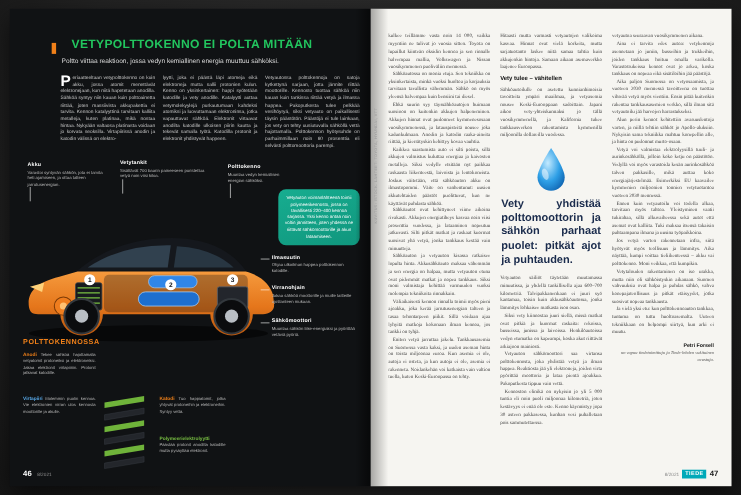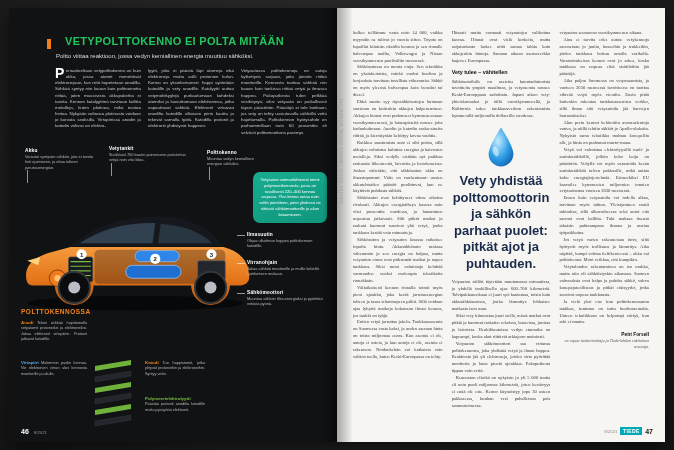--- a/index.html
+++ b/index.html
@@ -66,22 +66,22 @@
     transform:rotate(180deg); font-size:3.4px; letter-spacing:.4px; color:#9a9a9a; z-index:10; }
   .cols { position:absolute; left:16px; top:22px; width:296px; height:392px;
     display:flex; gap:9px; overflow:hidden; }
   .col { flex:1; font-family:"Liberation Serif", serif; font-size:4.6px; line-height:1.5;
     color:#3b3b3b; text-align:justify; }
   .bp { margin:0; }
   .bp + .bp { text-indent:4px; }
   .subhead { font-family:"Liberation Sans", sans-serif; font-size:5.4px; font-weight:bold;
     color:#111; margin:4px 0 2px; }
   .drop-wrap { display:flex; justify-content:center; margin:5px 0 4px; }
-  .quote { font-family:"Liberation Sans", sans-serif; font-weight:bold; font-size:13px;
-    line-height:1.28; color:var(--quote-navy,#1a2b4c); text-align:center; margin:4px 1px 6px; }
+  .quote { font-family:"Liberation Sans", sans-serif; font-weight:bold; font-size:10px;
+    line-height:1.28; color:var(--quote-navy,#1a2b4c); margin:4px 1px 6px; }
   .author { text-align:right; margin-top:5px; }
   .author .nm { font-family:"Liberation Sans", sans-serif; font-size:4.8px; font-weight:bold;
     color:#111; }
   .author .bio { font-style:italic; font-size:4.1px; color:#555; line-height:1.4; }
   .rp-footer { position:absolute; right:12px; bottom:7px; display:flex; align-items:center;
     gap:3px; z-index:10; }
   .rf-issue { font-size:4.3px; color:#8a8a8a; }
   .rf-brand { background:var(--brand-teal,#00a9b8); color:#fff; font-weight:bold; font-size:5px;
     padding:1px 2.5px; letter-spacing:.4px; }
   .rf-page { font-size:7px; font-weight:bold; color:#1a1a1a; }

